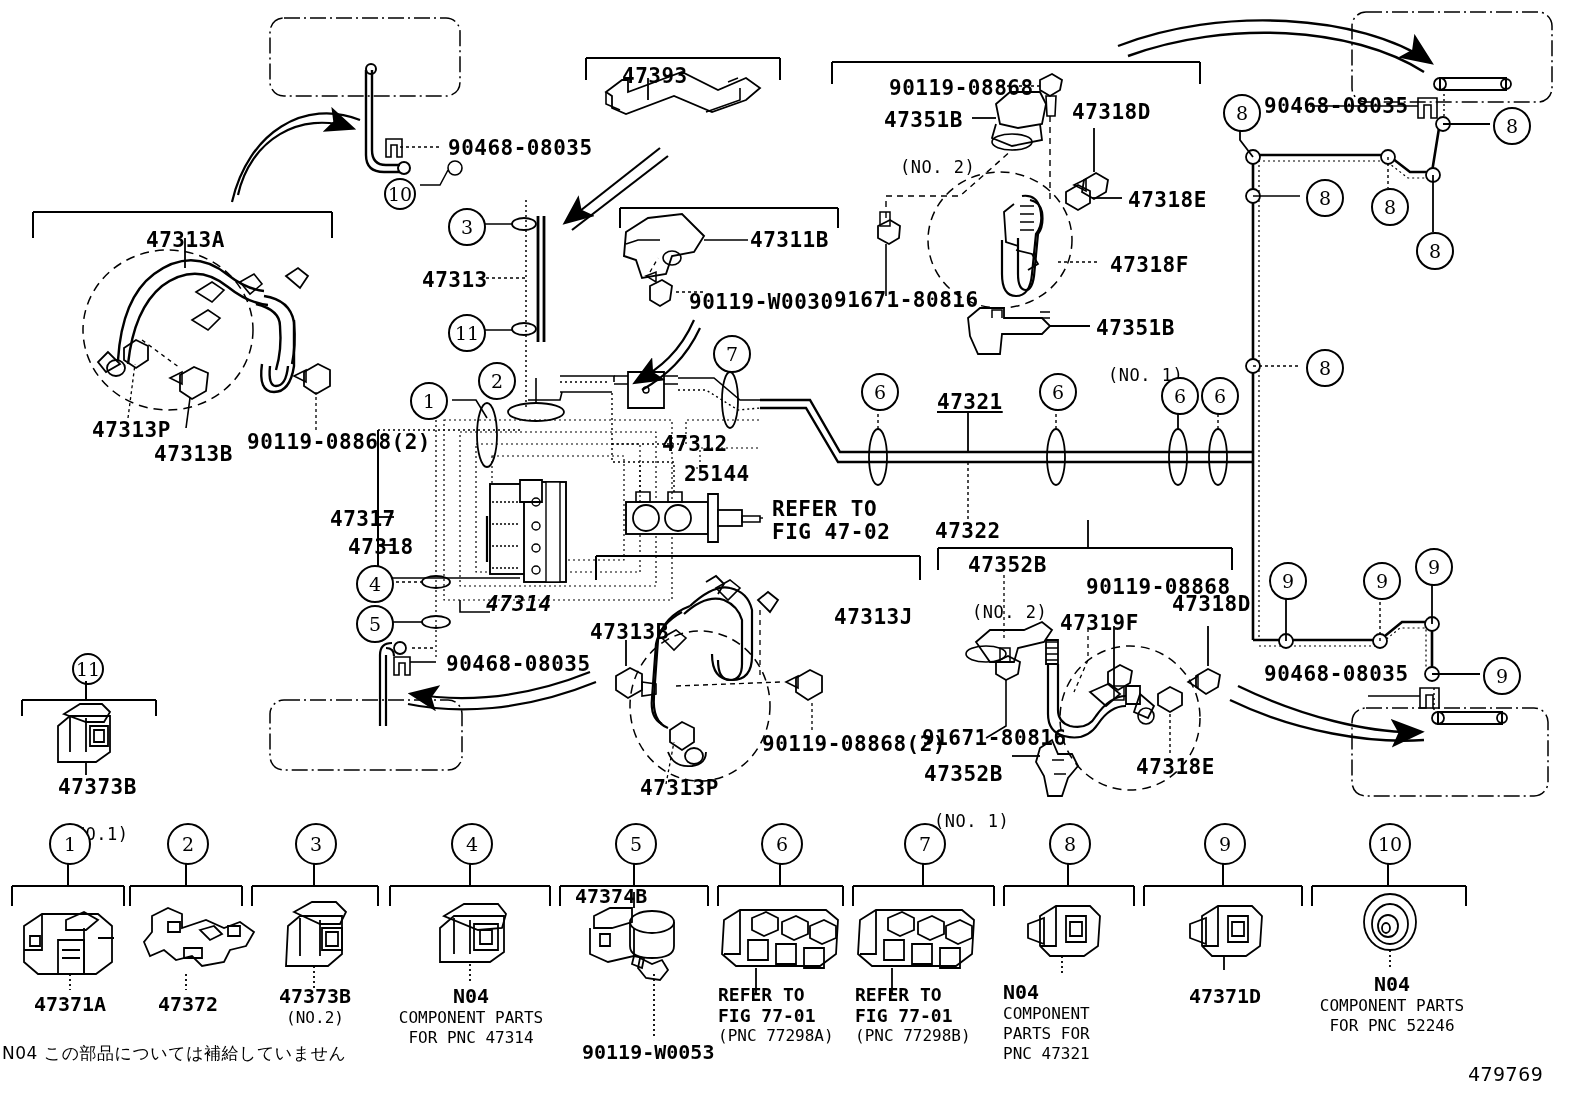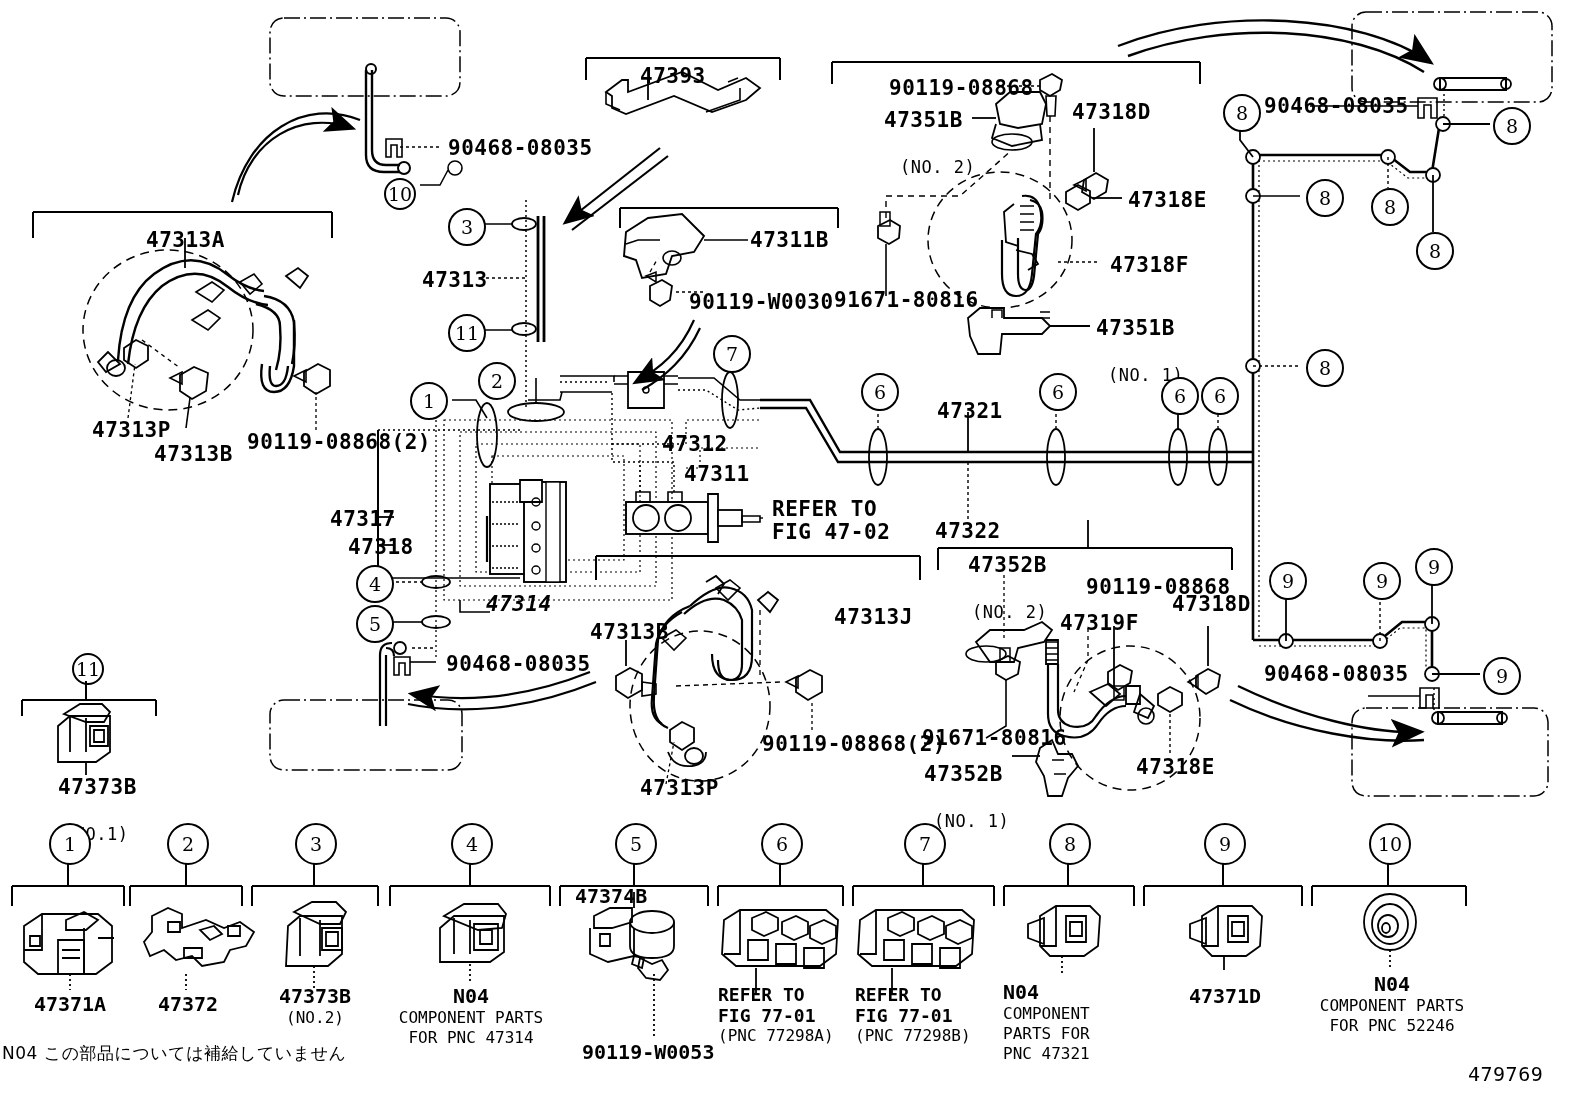--- a/index.html
+++ b/index.html
@@ -365,44 +365,44 @@
   </g>
 </svg>
 
 <div class="lbl pn" style="left:146px;top:228px;">47313A</div>
 <div class="lbl pn" style="left:92px;top:418px;">47313P</div>
 <div class="lbl pn" style="left:154px;top:442px;">47313B</div>
 <div class="lbl pn" style="left:247px;top:430px;">90119-08868(2)</div>
 <div class="lbl pn" style="left:448px;top:136px;">90468-08035</div>
 <div class="lbl pn" style="left:422px;top:268px;">47313</div>
 
-<div class="lbl pn" style="left:640px;top:64px;text-align:right;">47393</div>
+<div class="lbl pn" style="left:622px;top:64px;text-align:right;">47393</div>
 <div class="lbl pn" style="left:750px;top:228px;">47311B</div>
 <div class="lbl pn" style="left:689px;top:282px;margin-top:8px;">90119-W0030</div>
 
 <div class="lbl pn" style="left:889px;top:76px;">90119-08868</div>
 <div class="lbl pn" style="left:884px;top:108px;">47351B</div>
 <div class="lbl pnsub" style="left:900px;top:133px;">(NO. 2)</div>
 <div class="lbl pn" style="left:1072px;top:100px;">47318D</div>
 <div class="lbl pn" style="left:1128px;top:188px;">47318E</div>
 <div class="lbl pn" style="left:1110px;top:253px;">47318F</div>
 <div class="lbl pn" style="left:834px;top:288px;">91671-80816</div>
 <div class="lbl pn" style="left:1096px;top:316px;">47351B</div>
 <div class="lbl pnsub" style="left:1108px;top:341px;">(NO. 1)</div>
 
 <div class="lbl pn" style="left:1264px;top:94px;">90468-08035</div>
 
 <div class="lbl pn" style="left:662px;top:432px;">47312</div>
-<div class="lbl pn" style="left:684px;top:462px;">47311</div>
+<div class="lbl pn" style="left:684px;top:462px;">25144</div>
 <div class="lbl pn" style="left:330px;top:507px;">47317</div>
 <div class="lbl pn" style="left:348px;top:535px;">47318</div>
 <div class="lbl pn" style="left:486px;top:592px;font-style:italic;">47314</div>
 <div class="lbl pn" style="left:446px;top:652px;">90468-08035</div>
 
-<div class="lbl pn" style="left:937px;top:399px;">47321</div>
+<div class="lbl pn" style="left:937px;top:390px;text-decoration:underline;">47321</div>
 <div class="lbl pn" style="left:935px;top:519px;">47322</div>
 <div class="lbl pn" style="left:772px;top:497px;">REFER TO</div>
 <div class="lbl pn" style="left:772px;top:520px;">FIG 47-02</div>
 
 <div class="lbl pn" style="left:834px;top:605px;">47313J</div>
 <div class="lbl pn" style="left:590px;top:620px;">47313B</div>
 <div class="lbl pn" style="left:640px;top:776px;">47313P</div>
 <div class="lbl pn" style="left:762px;top:732px;">90119-08868(2)</div>
 
 <div class="lbl pn" style="left:968px;top:553px;">47352B</div>

